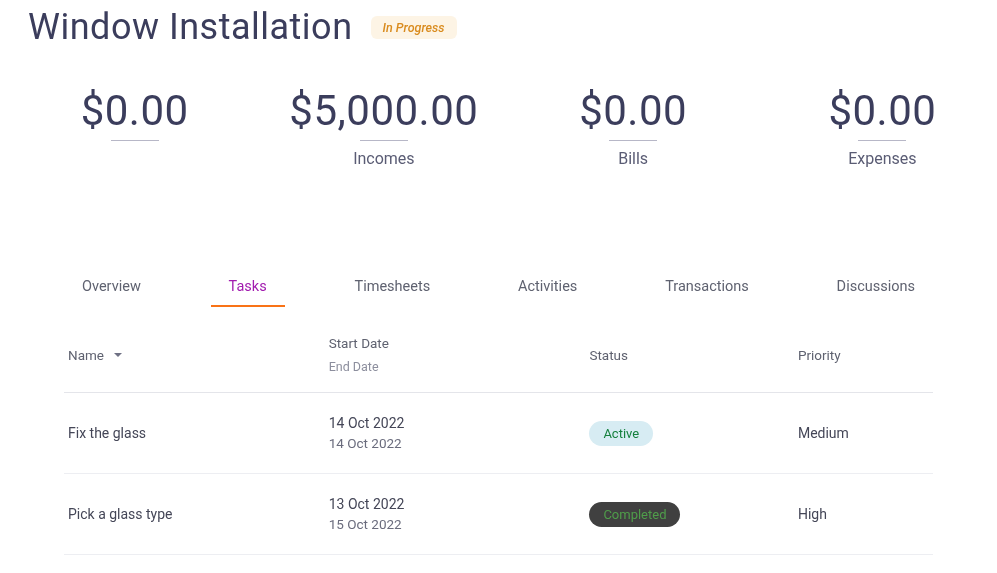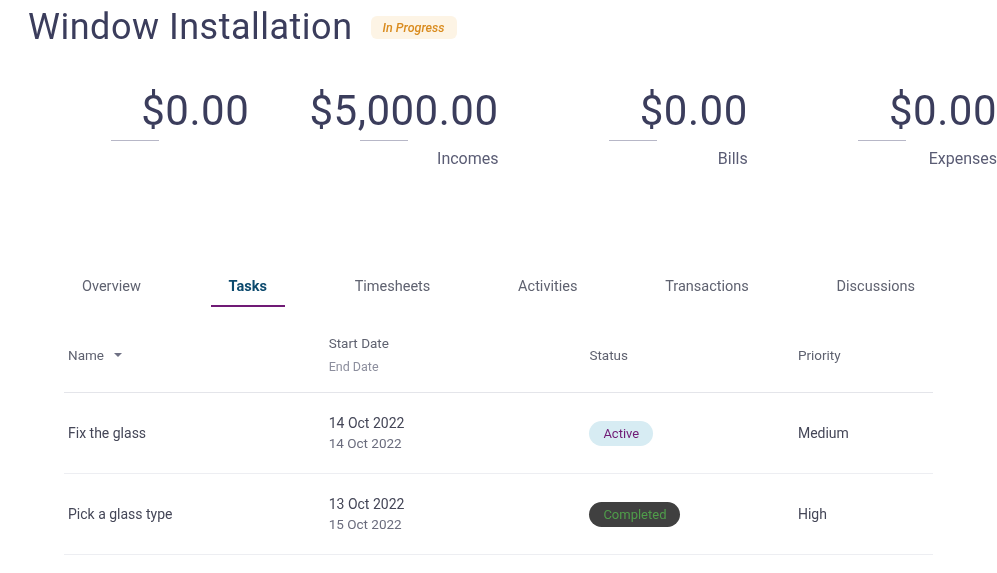--- a/index.html
+++ b/index.html
@@ -36,21 +36,21 @@
       color: #d98b1e;
     }
     .metrics {
       display: flex;
       justify-content: flex-start;
       gap: 0;
       padding: 40px 0 0 0;
     }
     .metric {
       flex: 1;
-      text-align: right;
+      text-align: center;
       margin-left: 20px;
     }
     .metric-value {
       font-size: 42px;
       font-weight: 400;
       color: #3b3d5c;
       letter-spacing: 0.5px;
       line-height: 1.1;
     }
     .metric-uline {
@@ -74,23 +74,22 @@
     }
     .tab {
       font-size: 14.5px;
       color: #5f6270;
       padding: 0 18px 10px 18px;
       cursor: pointer;
       border-bottom: 2px solid transparent;
       margin-bottom: -1px;
     }
     .tab.active {
-      color: #0c4a6e;
-      border-bottom: 2px solid #701a75;
-      font-weight: bold;
+      color: #a21caf;
+      border-bottom: 2px solid #f97316;
     }
     .table-wrap {
       padding: 0 64px;
     }
     .table {
       width: 100%;
       border-collapse: collapse;
     }
     .table th {
       text-align: left;
@@ -129,21 +128,21 @@
     }
     .badge {
       display: inline-block;
       padding: 5px 14px;
       border-radius: 14px;
       font-size: 13px;
       font-weight: 400;
     }
     .badge-active {
       background: #d7ecf3;
-      color: #701a75;
+      color: #15803d;
     }
     .badge-completed {
       background: #404040;
       color: #4f9d4a;
     }
     .col-name { width: 30%; }
     .col-date { width: 30%; }
     .col-status { width: 24%; }
     .col-priority { width: 16%; }
   </style>

